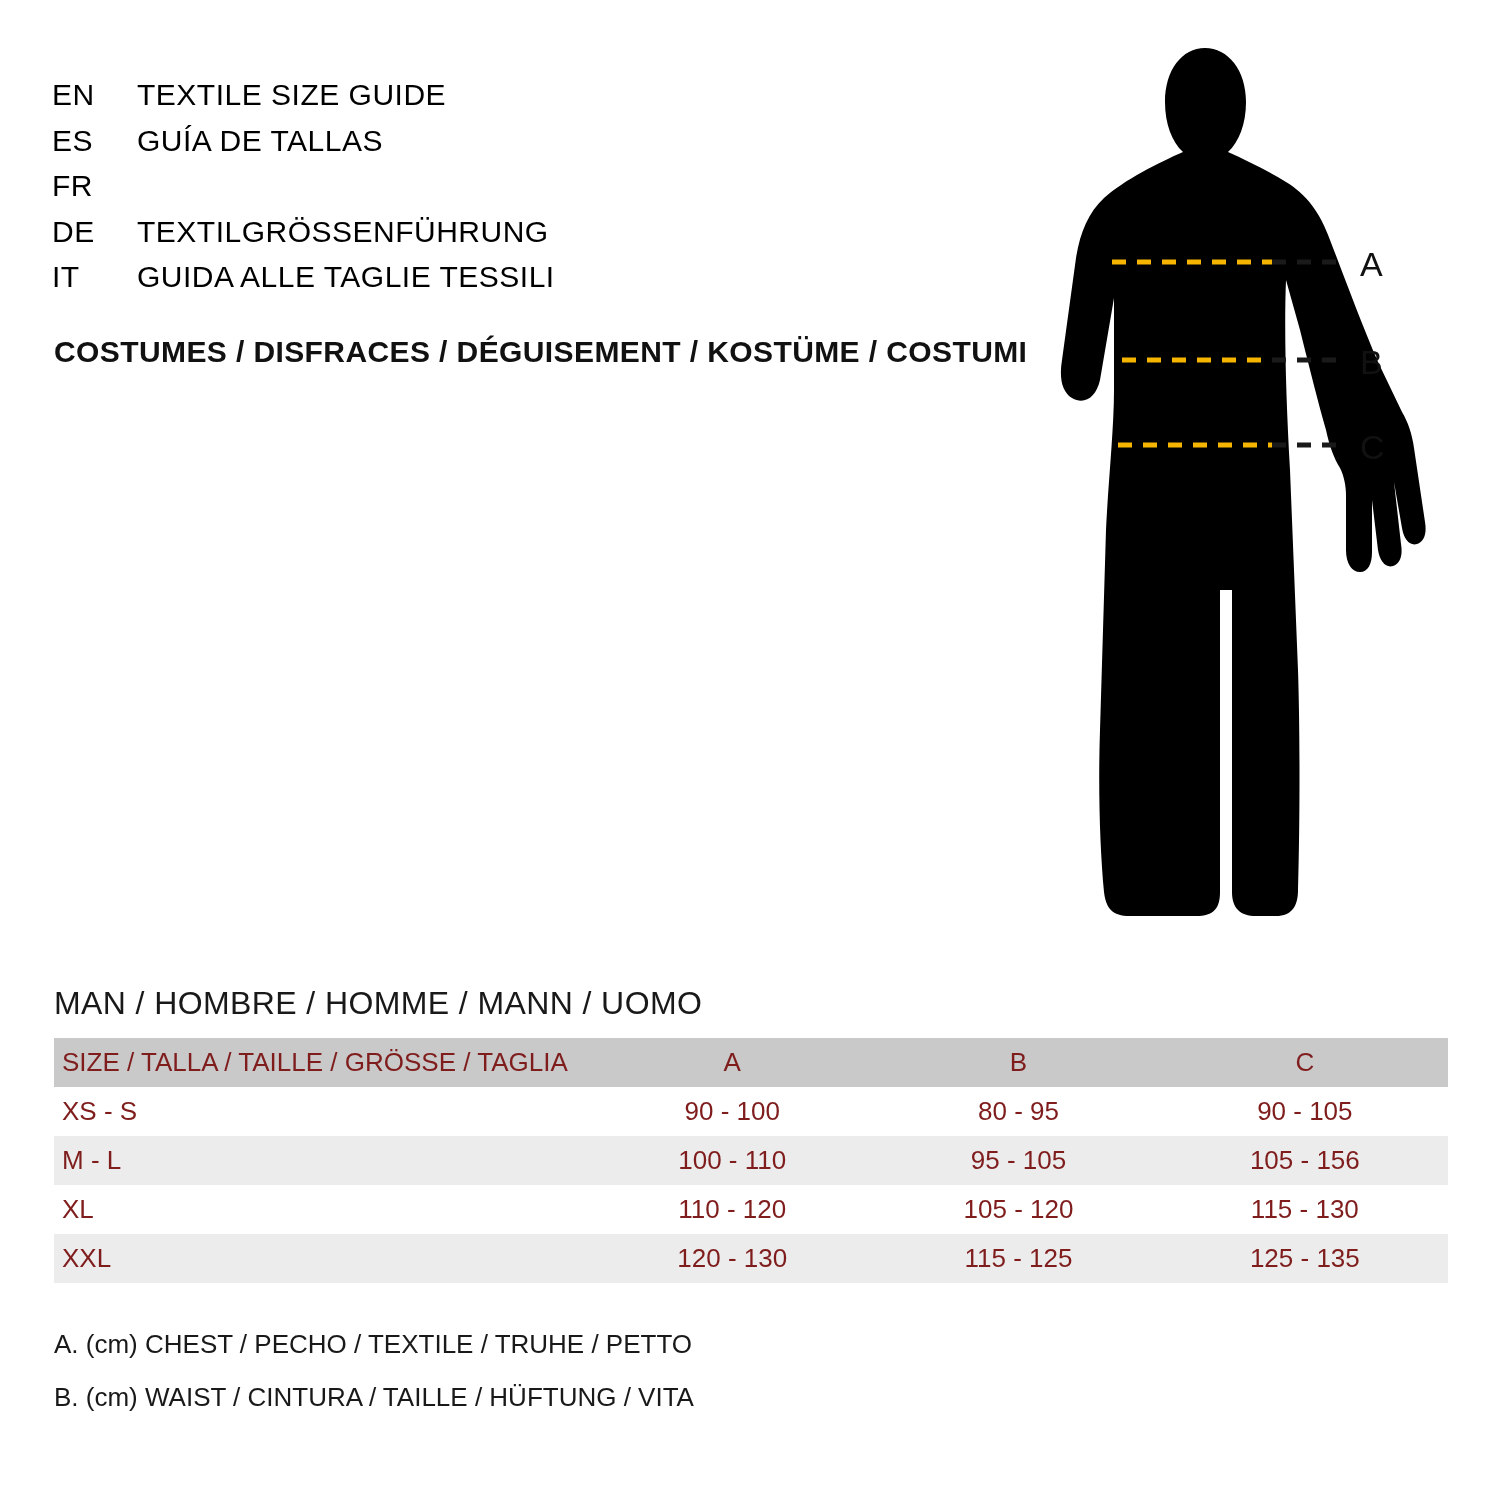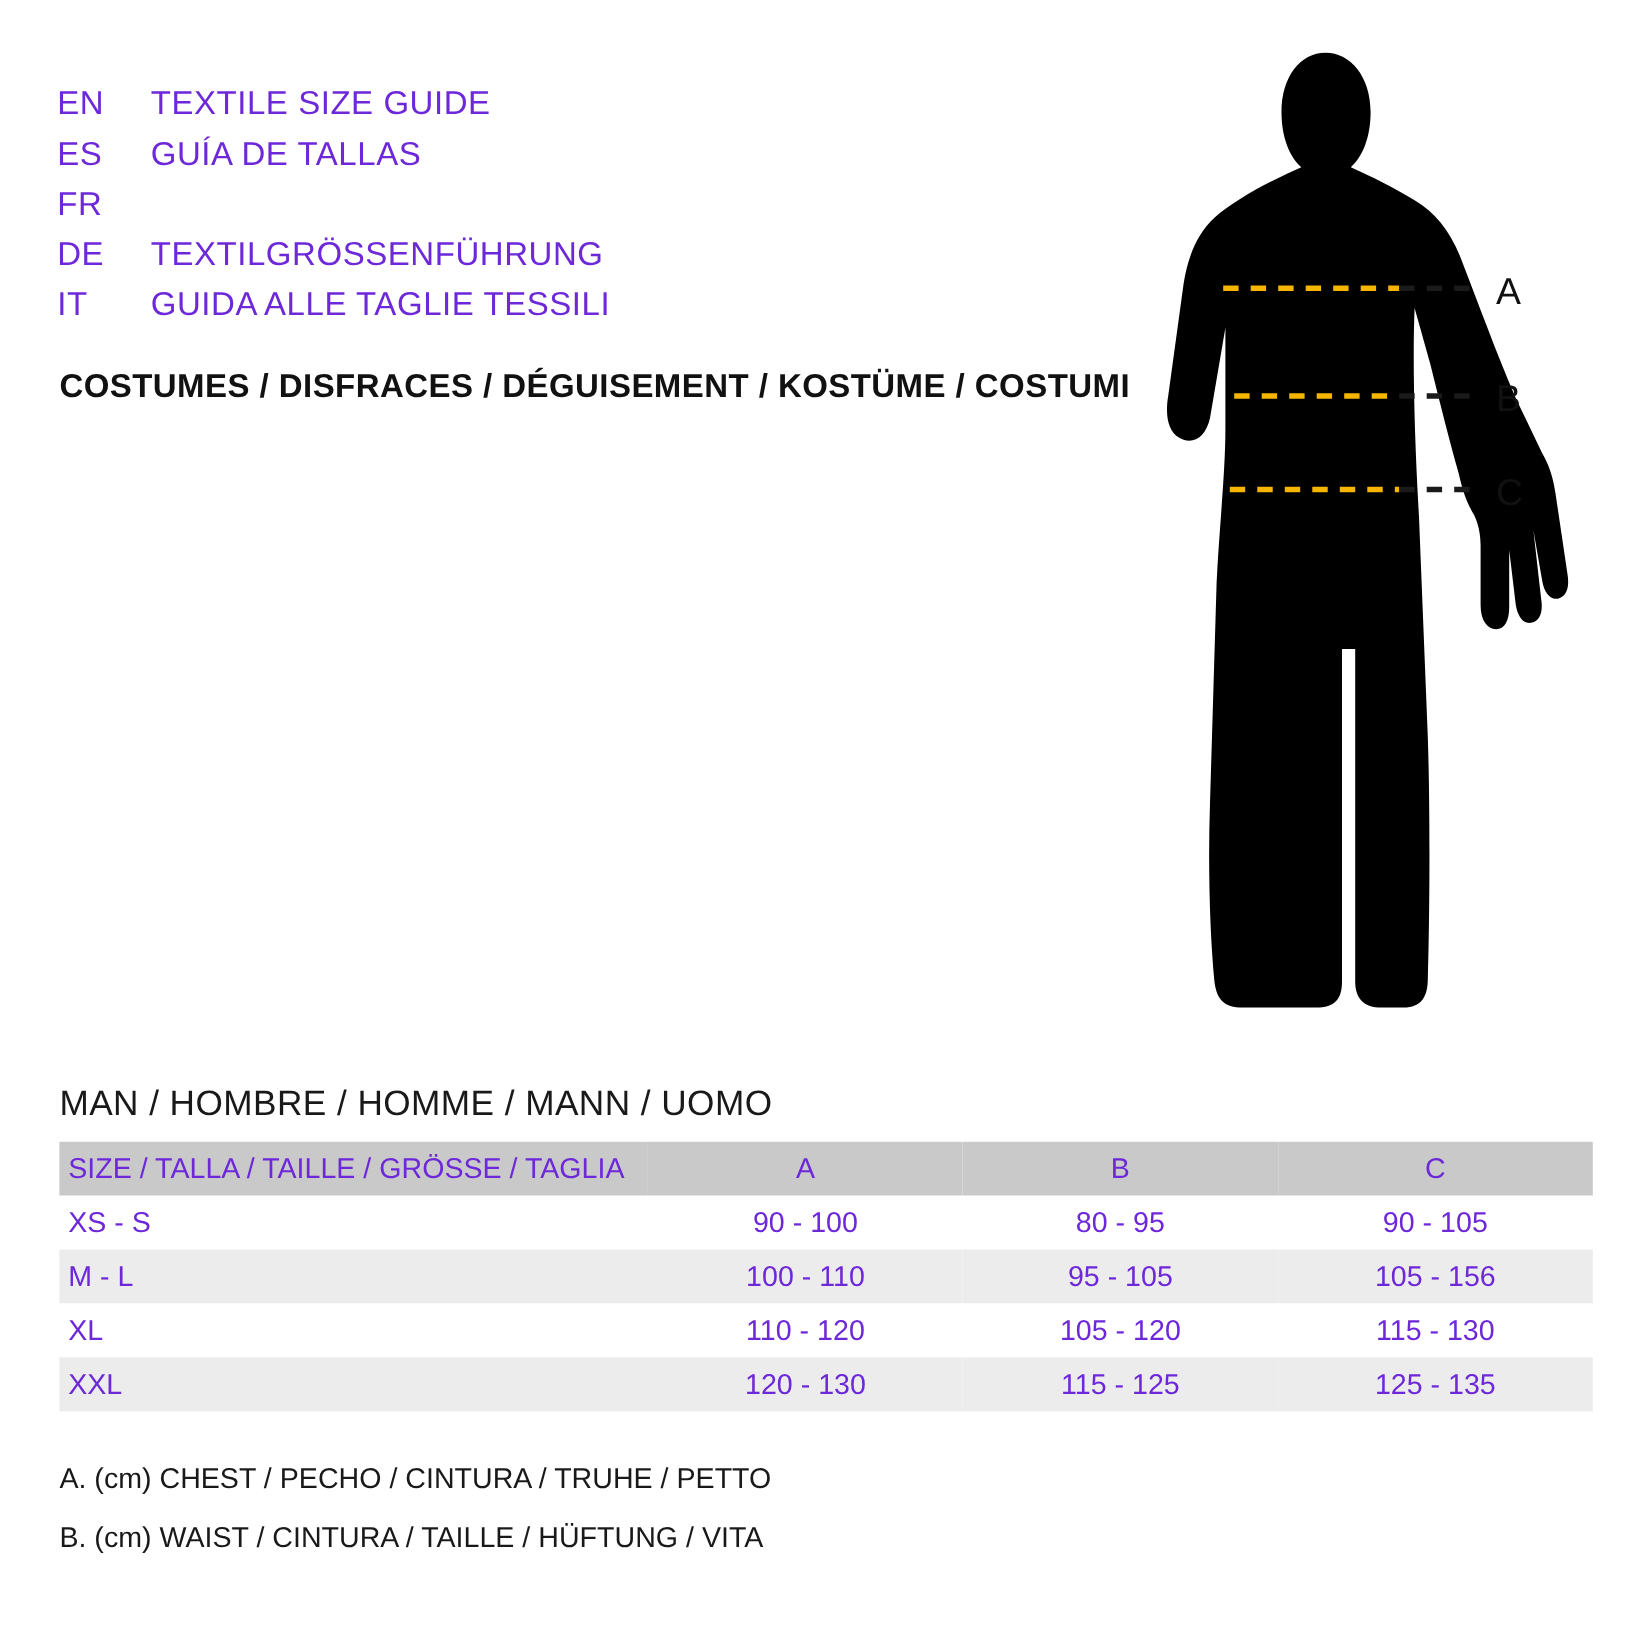--- a/index.html
+++ b/index.html
@@ -22,21 +22,21 @@
     left: 52px;
     top: 72px;
     width: 700px;
   }
   .lang-row {
     display: flex;
     align-items: baseline;
     font-size: 30px;
     letter-spacing: 0.5px;
     line-height: 1.52;
-    color: #6d28d9;
+    color: #000000;
     justify-content: space-between;
   }
   .lang-code {
     width: 85px;
     flex: 0 0 85px;
   }
   .lang-text {
     flex: 1 1 auto;
   }
 
@@ -73,21 +73,21 @@
     color: #191919;
   }
 
   table.size-table {
     position: absolute;
     left: 54px;
     top: 1038px;
     width: 1394px;
     border-collapse: collapse;
     font-size: 26px;
-    color: #6d28d9;
+    color: #7f1d1d;
   }
   table.size-table th,
   table.size-table td {
     padding: 9px 0 9px 0;
     font-weight: normal;
     text-align: center;
   }
   table.size-table th.col-label,
   table.size-table td.col-label {
     text-align: left;
@@ -258,15 +258,15 @@
     <tr class="even">
       <td class="col-label">XXL</td>
       <td>120 - 130</td>
       <td>115 - 125</td>
       <td>125 - 135</td>
     </tr>
   </tbody>
 </table>
 
 <div class="legend">
-  <div>A. (cm) CHEST / PECHO / CINTURA / TRUHE / PETTO</div>
+  <div>A. (cm) CHEST / PECHO / TEXTILE / TRUHE / PETTO</div>
   <div>B. (cm) WAIST / CINTURA / TAILLE / HÜFTUNG / VITA</div>
 </div>
 
 </body></html>

